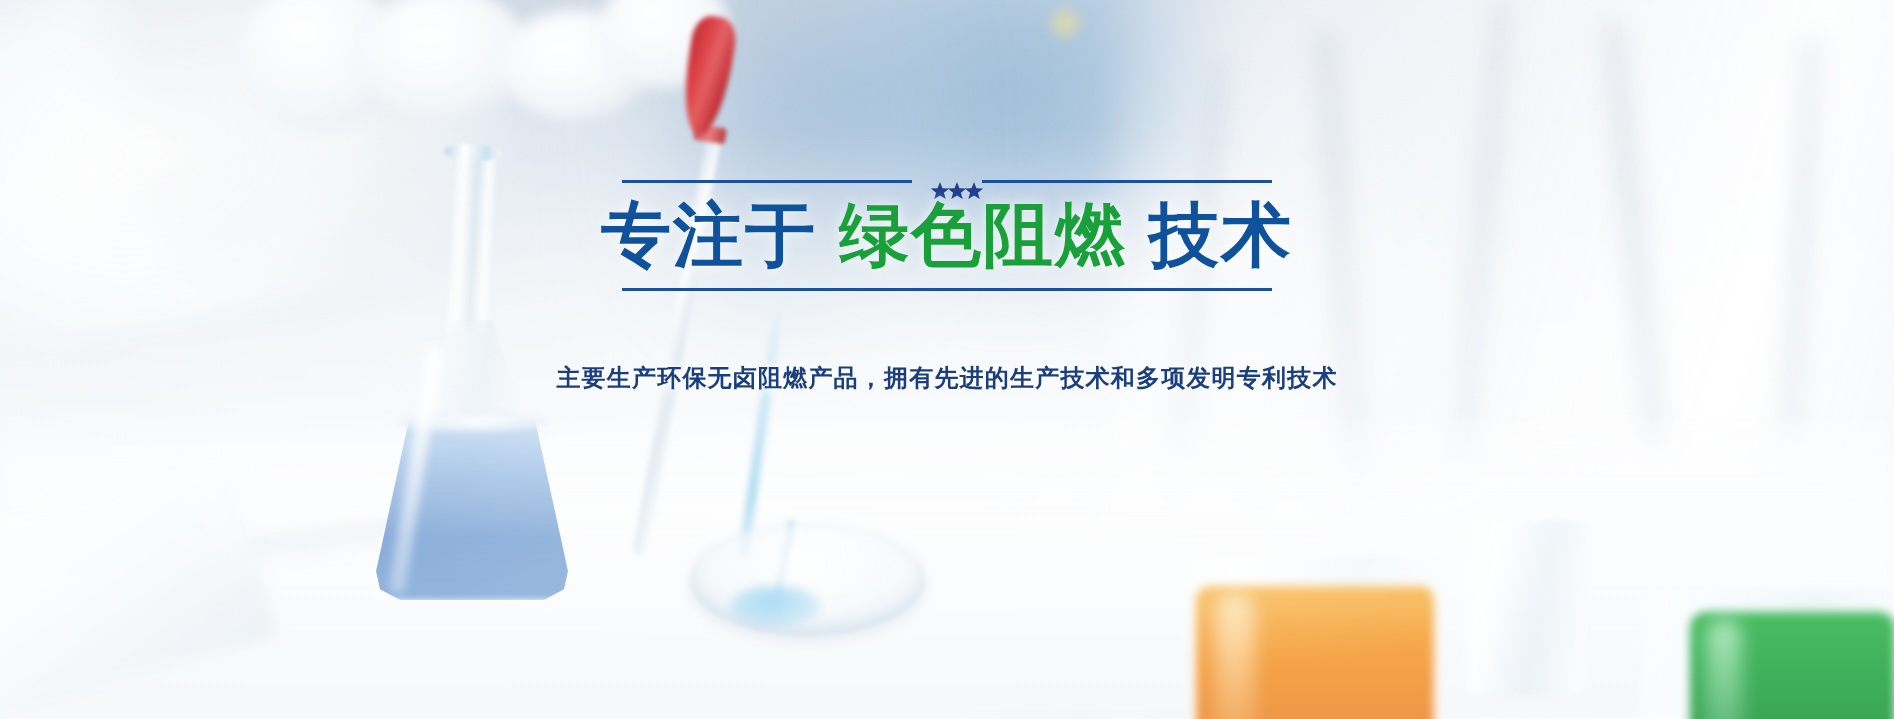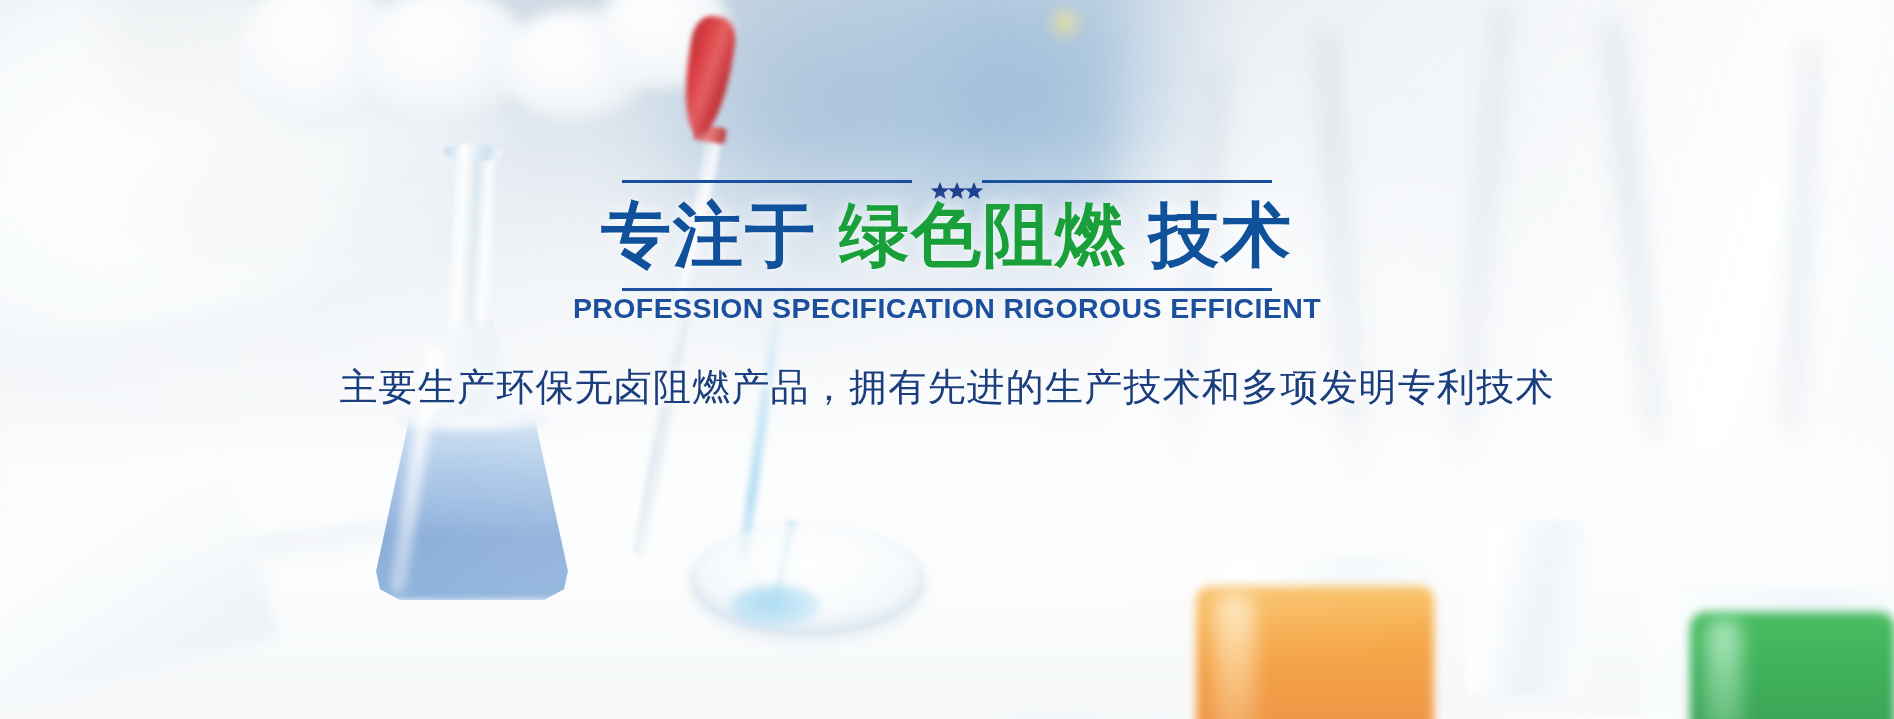--- a/index.html
+++ b/index.html
@@ -358,22 +358,22 @@
     text-shadow: 0 0 10px rgba(255,255,255,0.9);
   }
 
   .tagline {
     position: absolute;
     top: 362px;
     left: 50%;
     transform: translateX(-50%);
     white-space: nowrap;
     color: #1b3f7e;
-    font-size: 38px;
-    font-weight: 400;
+    font-size: 24px;
+    font-weight: 700;
     letter-spacing: 1.2px;
     font-family: "DejaVu Sans", "Liberation Sans", sans-serif;
     text-shadow:
       0 0 6px rgba(255,255,255,0.98),
       0 0 14px rgba(255,255,255,0.9),
       0 0 22px rgba(255,255,255,0.7);
   }
 </style>
 </head>
 <body>
@@ -459,17 +459,16 @@
       </div>
       <div class="rule-seg"></div>
     </div>
 
     <div class="headline">
       <span class="hl-blue">专注于</span><span class="hl-gap"></span><span class="hl-green">绿色阻燃</span><span class="hl-gap"></span><span class="hl-blue">技术</span>
     </div>
 
     <div class="rule-bottom"></div>
 
-    <div class="subtitle-en">PROFESSION SPECIFICATION RIGOROUS EFFICIENT</div>
 
     <div class="tagline">主要生产环保无卤阻燃产品，拥有先进的生产技术和多项发明专利技术</div>
   </div>
 </div>
 
 </body></html>

